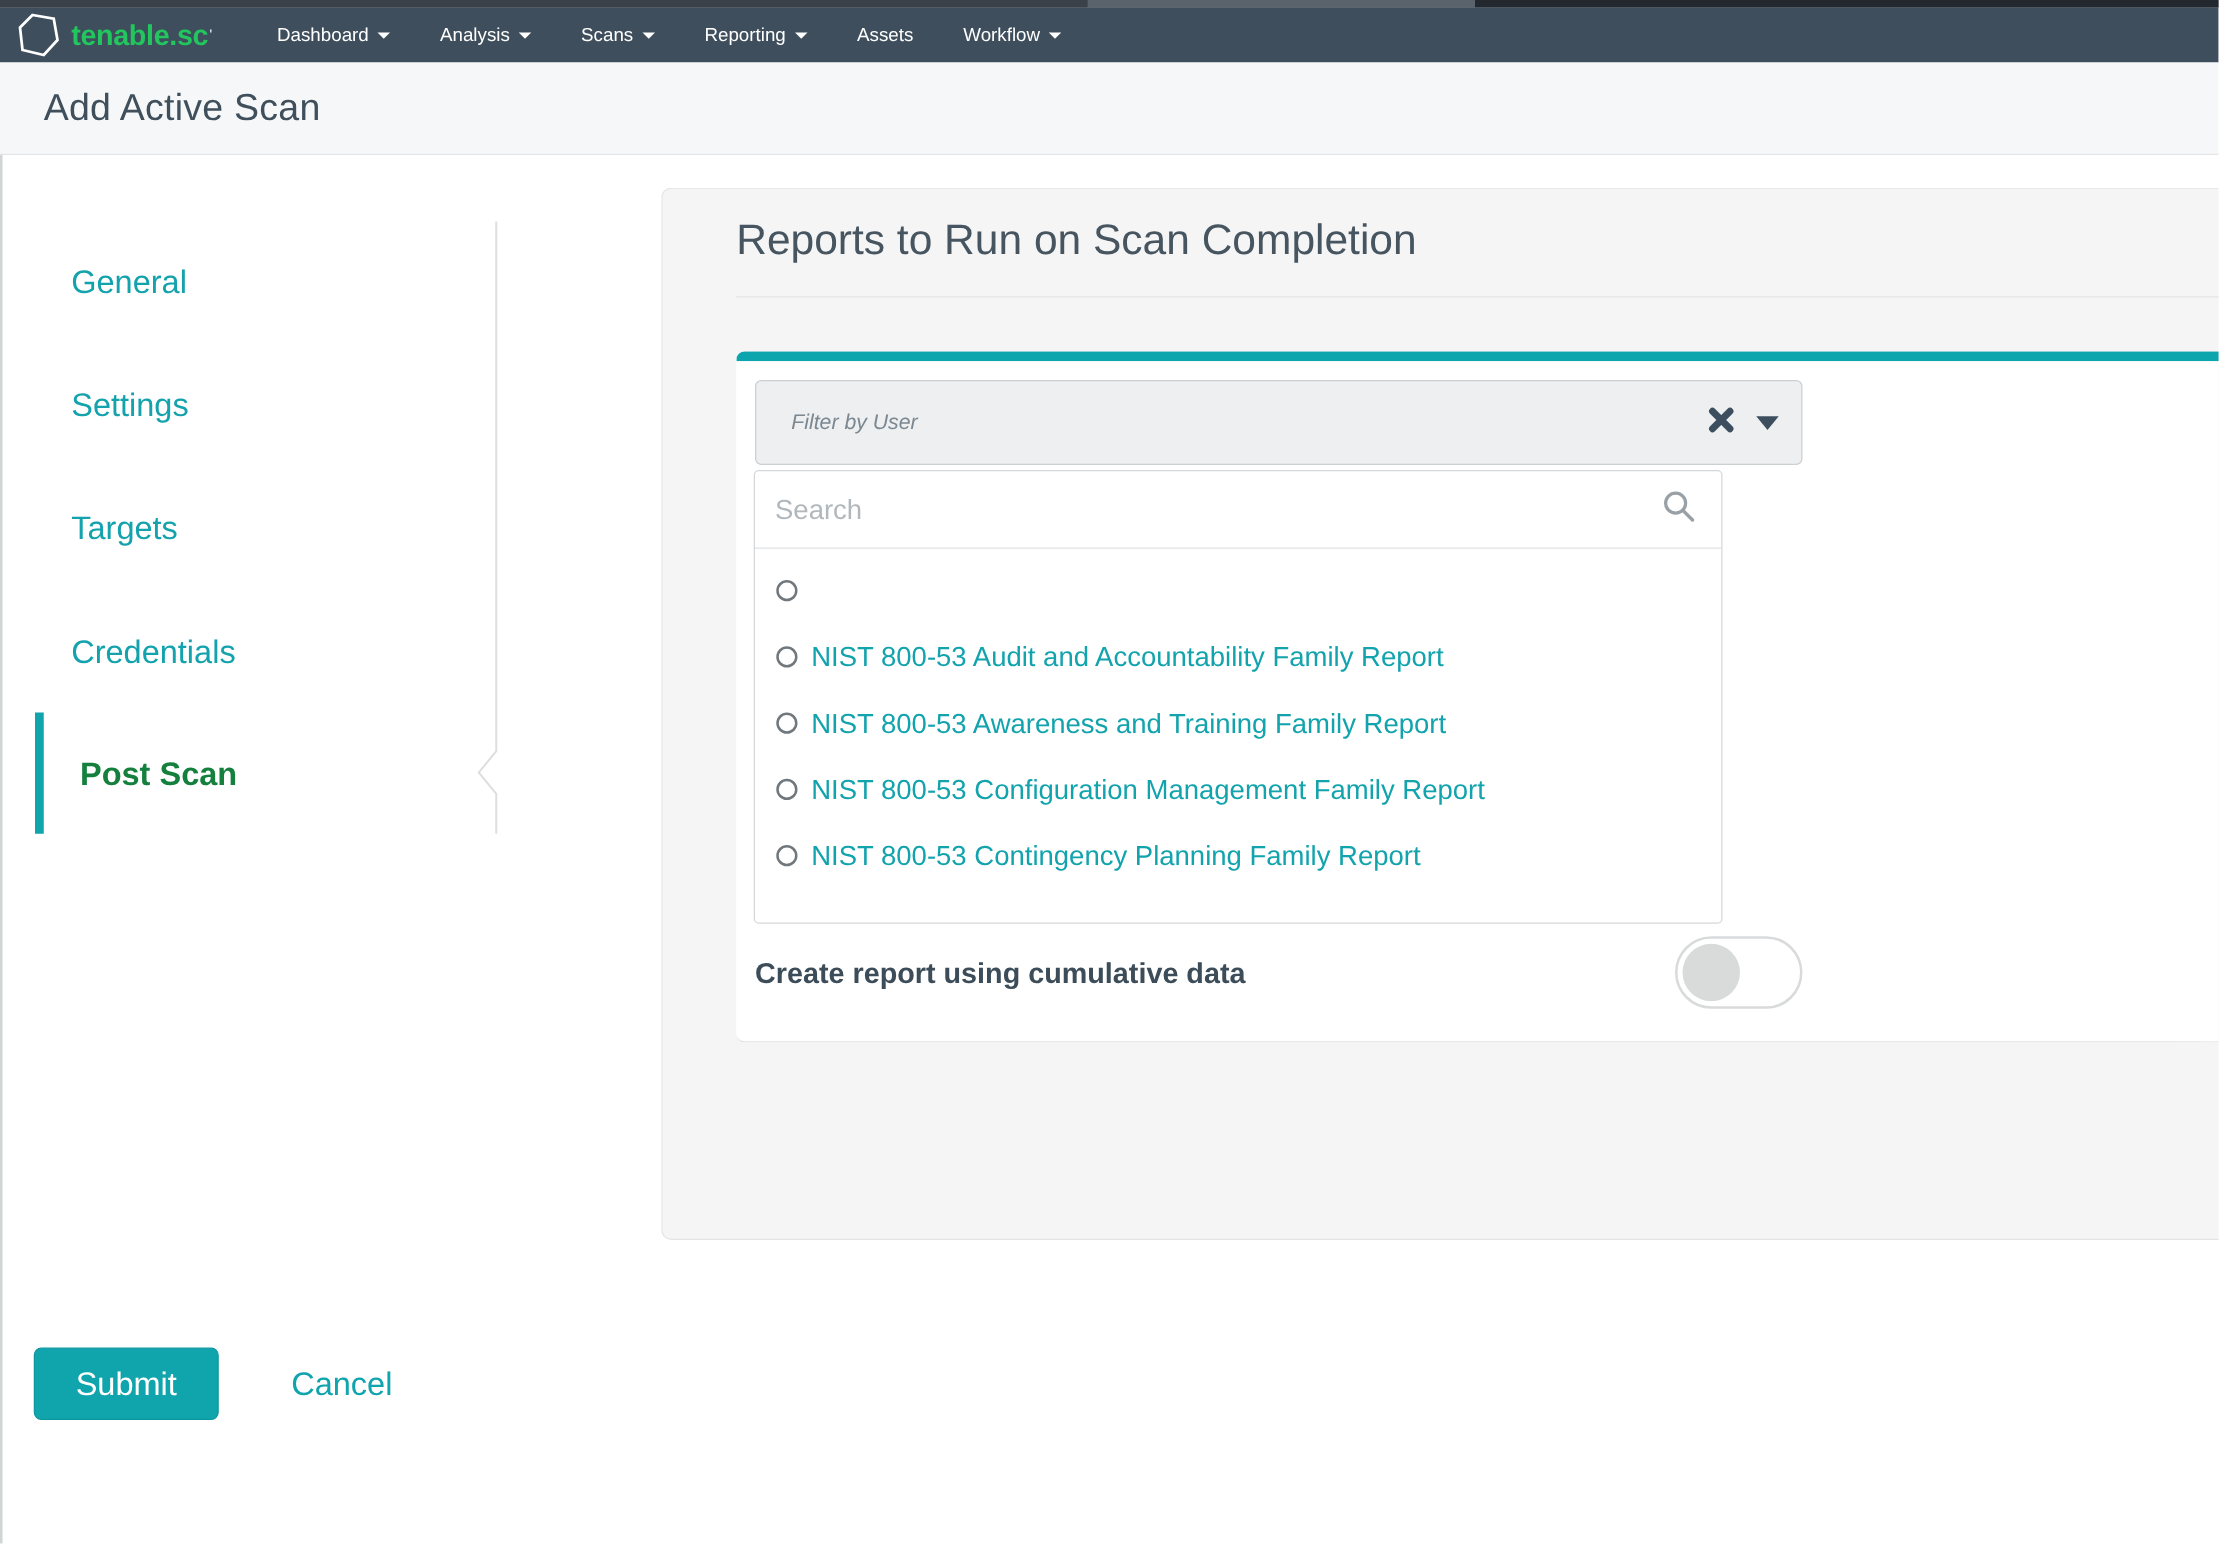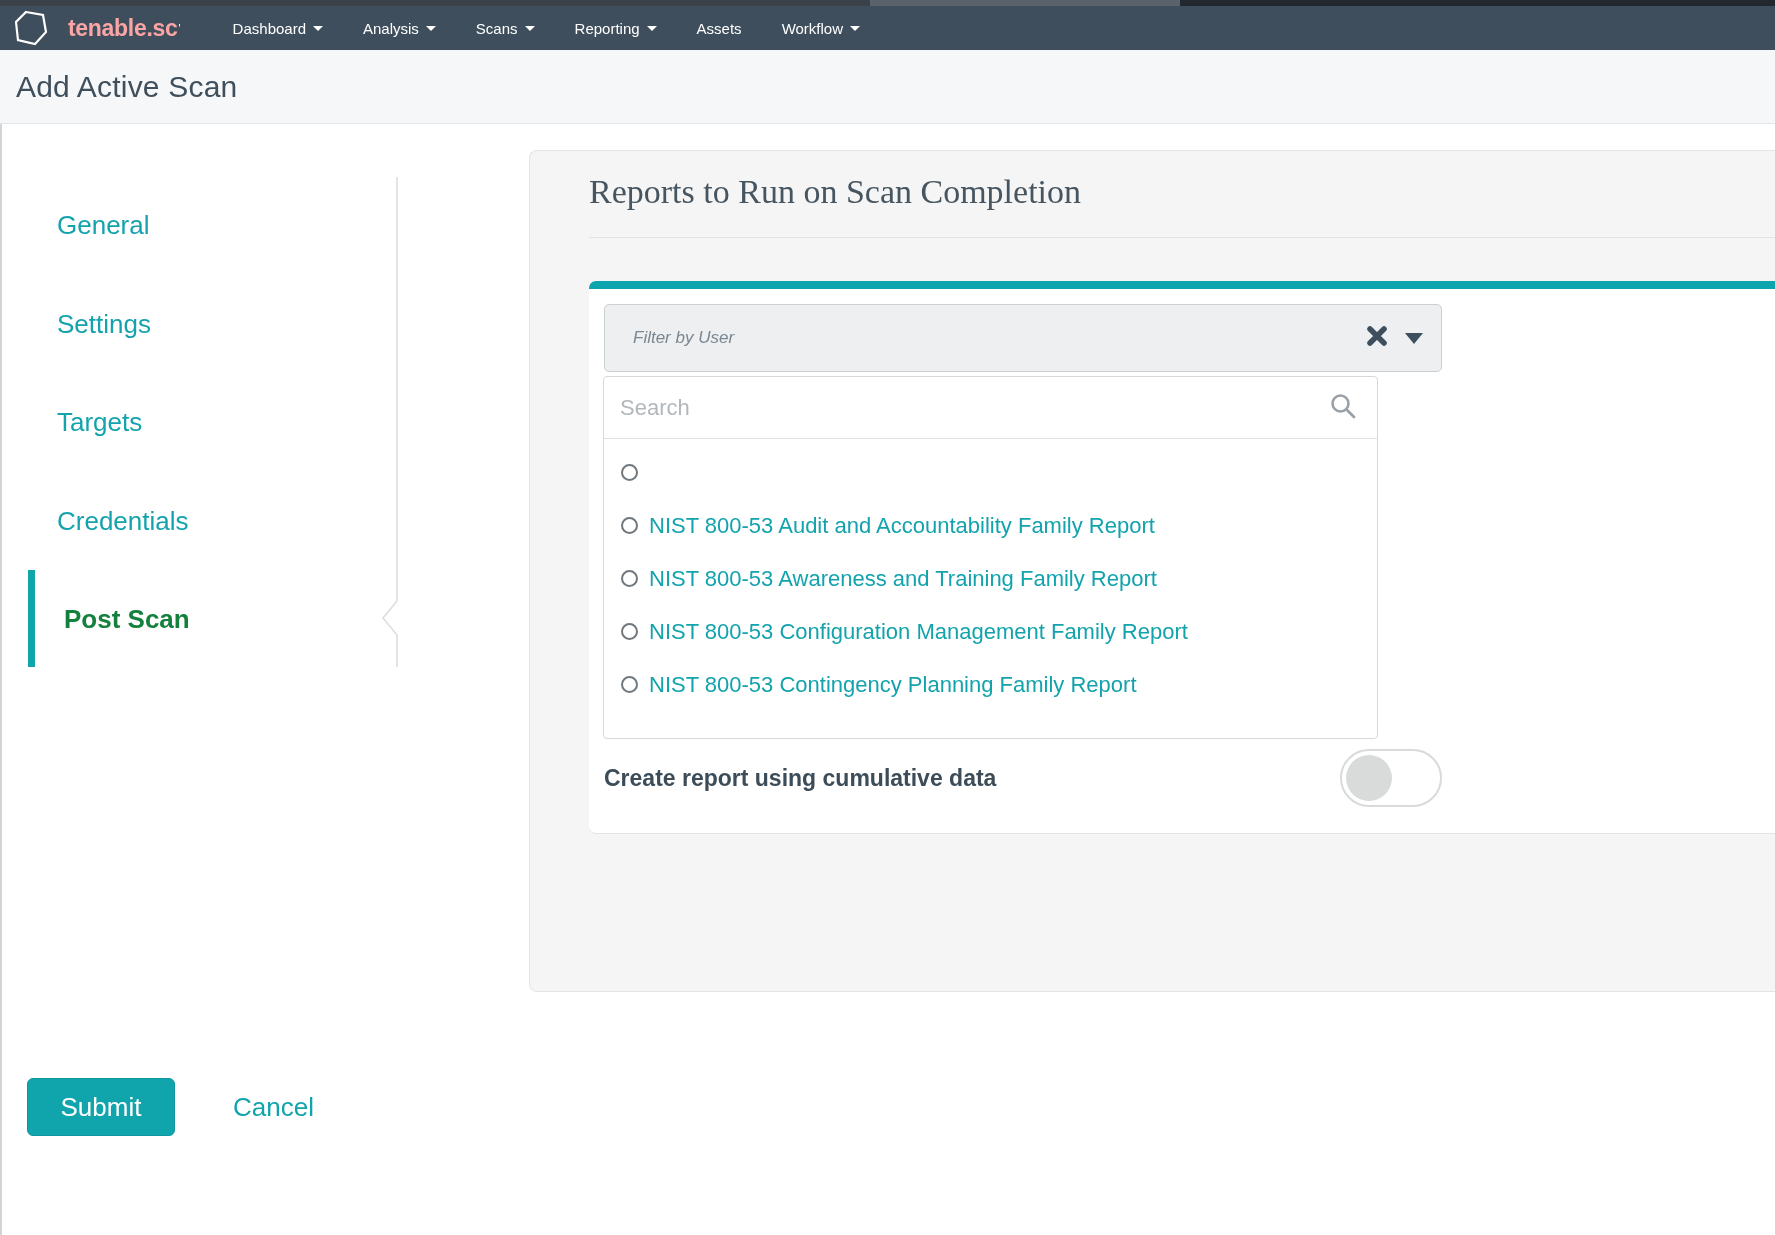--- a/index.html
+++ b/index.html
@@ -9,42 +9,42 @@
   
   .top-strip { position: absolute; left: 0; top: 0; width: 1775px; height: 6px; background: #2a3138; }
   .top-strip .seg-a { position: absolute; left: 0; top: 0; width: 870px; height: 6px; background: #3a4148; }
   .top-strip .seg-b { position: absolute; left: 870px; top: 0; width: 310px; height: 6px; background: #5a626b; }
   .top-strip .seg-c { position: absolute; left: 1180px; top: 0; width: 595px; height: 6px; background: #23282e; }
 
   
   .navbar { position: absolute; left: 0; top: 6px; width: 1775px; height: 44px; background: #3e4e5c; display: flex; align-items: center; }
   .brand { display: flex; align-items: center; margin-left: 13px; cursor: pointer; }
   .brand svg { display: block; }
-  .brand-text { color: #fca5a5; font-size: 23px; font-weight: bold; margin-left: 19px; letter-spacing: -0.3px; text-align: right; }
+  .brand-text { color: #22c55e; font-size: 23px; font-weight: bold; margin-left: 8px; letter-spacing: -0.3px; text-align: right; }
   .brand-mark { color: #ffffff; font-size: 11px; vertical-align: 10px; margin-left: 1px; }
   .nav-items { display: flex; align-items: center; margin-left: 32px; }
   .nav-item { display: flex; align-items: center; color: #ffffff; font-size: 15px; padding: 16px 20px; height: 44px; cursor: pointer; white-space: nowrap; }
   .caret-down { width: 0; height: 0; border-left: 5px solid transparent; border-right: 5px solid transparent; border-top: 5px solid #ffffff; margin-left: 7px; }
 
   
-  .titlebar { position: absolute; left: 0; top: 50px; width: 1775px; height: 74px; background: #f6f7f8; border-bottom: 1px solid #e3e5e6; display: flex; align-items: center; }
+  .titlebar { position: absolute; left: 0; top: 50px; width: 1775px; height: 74px; background: #f6f7f8; border-bottom: 1px solid #e3e5e6; display: flex; align-items: center; padding-left: 19px; }
   .titlebar h1 { margin-left: 16px; font-size: 30px; font-weight: 400; color: #3f4f5c; letter-spacing: 0.2px; }
 
   
   .content { position: absolute; left: 0; top: 124px; width: 1775px; height: 1111px; background: #ffffff; border-left: 2px solid #d2d5d6; }
 
   
   .side-item { position: absolute; left: 55px; font-size: 26px; color: #14a3ad; cursor: pointer; }
   .side-item.active { left: 62px; font-weight: bold; color: #15803d; }
   .active-bar { position: absolute; left: 26px; top: 570px; width: 7px; height: 97px; background: #10a4ad; }
   .side-divider { position: absolute; left: 377px; top: 177px; }
 
   
   .panel { position: absolute; left: 527px; top: 150px; width: 1248px; height: 842px; background: #f5f5f6; border: 1px solid #e3e4e5; border-right: none; border-radius: 8px 0 0 8px; }
-  .section-title { position: absolute; left: 59px; top: 22px; font-size: 34px; font-weight: 300; color: #46555f; font-family: Liberation Serif, serif; }
+  .section-title { position: absolute; left: 59px; top: 22px; font-size: 34px; font-weight: 300; color: #46555f; }
   .section-divider { position: absolute; left: 59px; top: 86px; right: 0; height: 1px; background: #e2e3e4; }
 
   .card { position: absolute; left: 59px; top: 130px; right: 0; height: 553px; background: #ffffff; border-top: 8px solid #0ca4ad; border-bottom: 1px solid #e2e2e2; border-radius: 7px 0 0 7px; }
 
   .filter-box { position: absolute; left: 15px; top: 15px; width: 838px; height: 68px; background: #edeff0; border: 1px solid #cbd0d3; border-radius: 5px; display: flex; align-items: center; cursor: pointer; gap: 12px; }
   .filter-placeholder { font-style: italic; font-size: 17px; color: #7b8791; margin-left: 28px; }
   .filter-icons { margin-left: auto; margin-right: 18px; display: flex; align-items: center; }
   .clear-x { display: block; }
   .filter-caret { width: 0; height: 0; border-left: 9px solid transparent; border-right: 9px solid transparent; border-top: 11px solid #3d4f5f; margin-left: 16px; }
 

